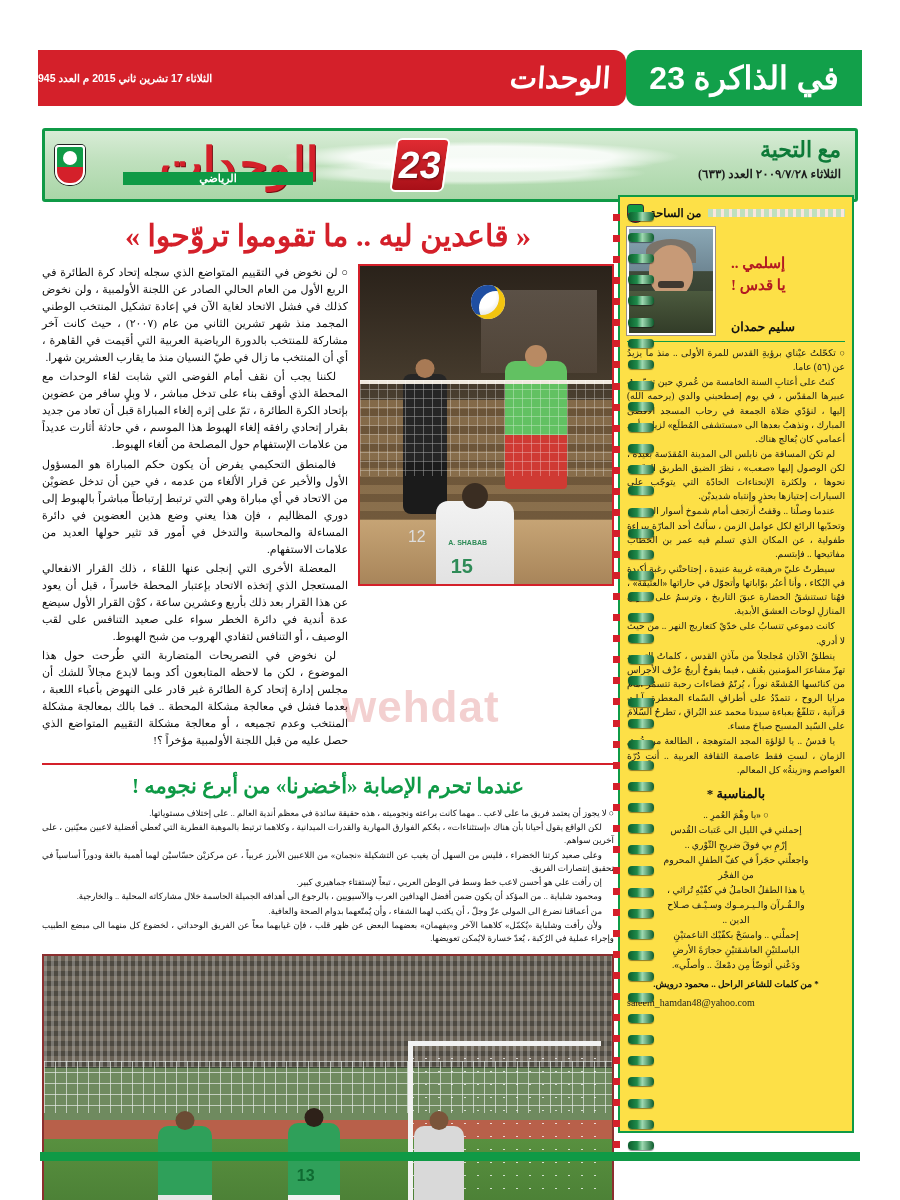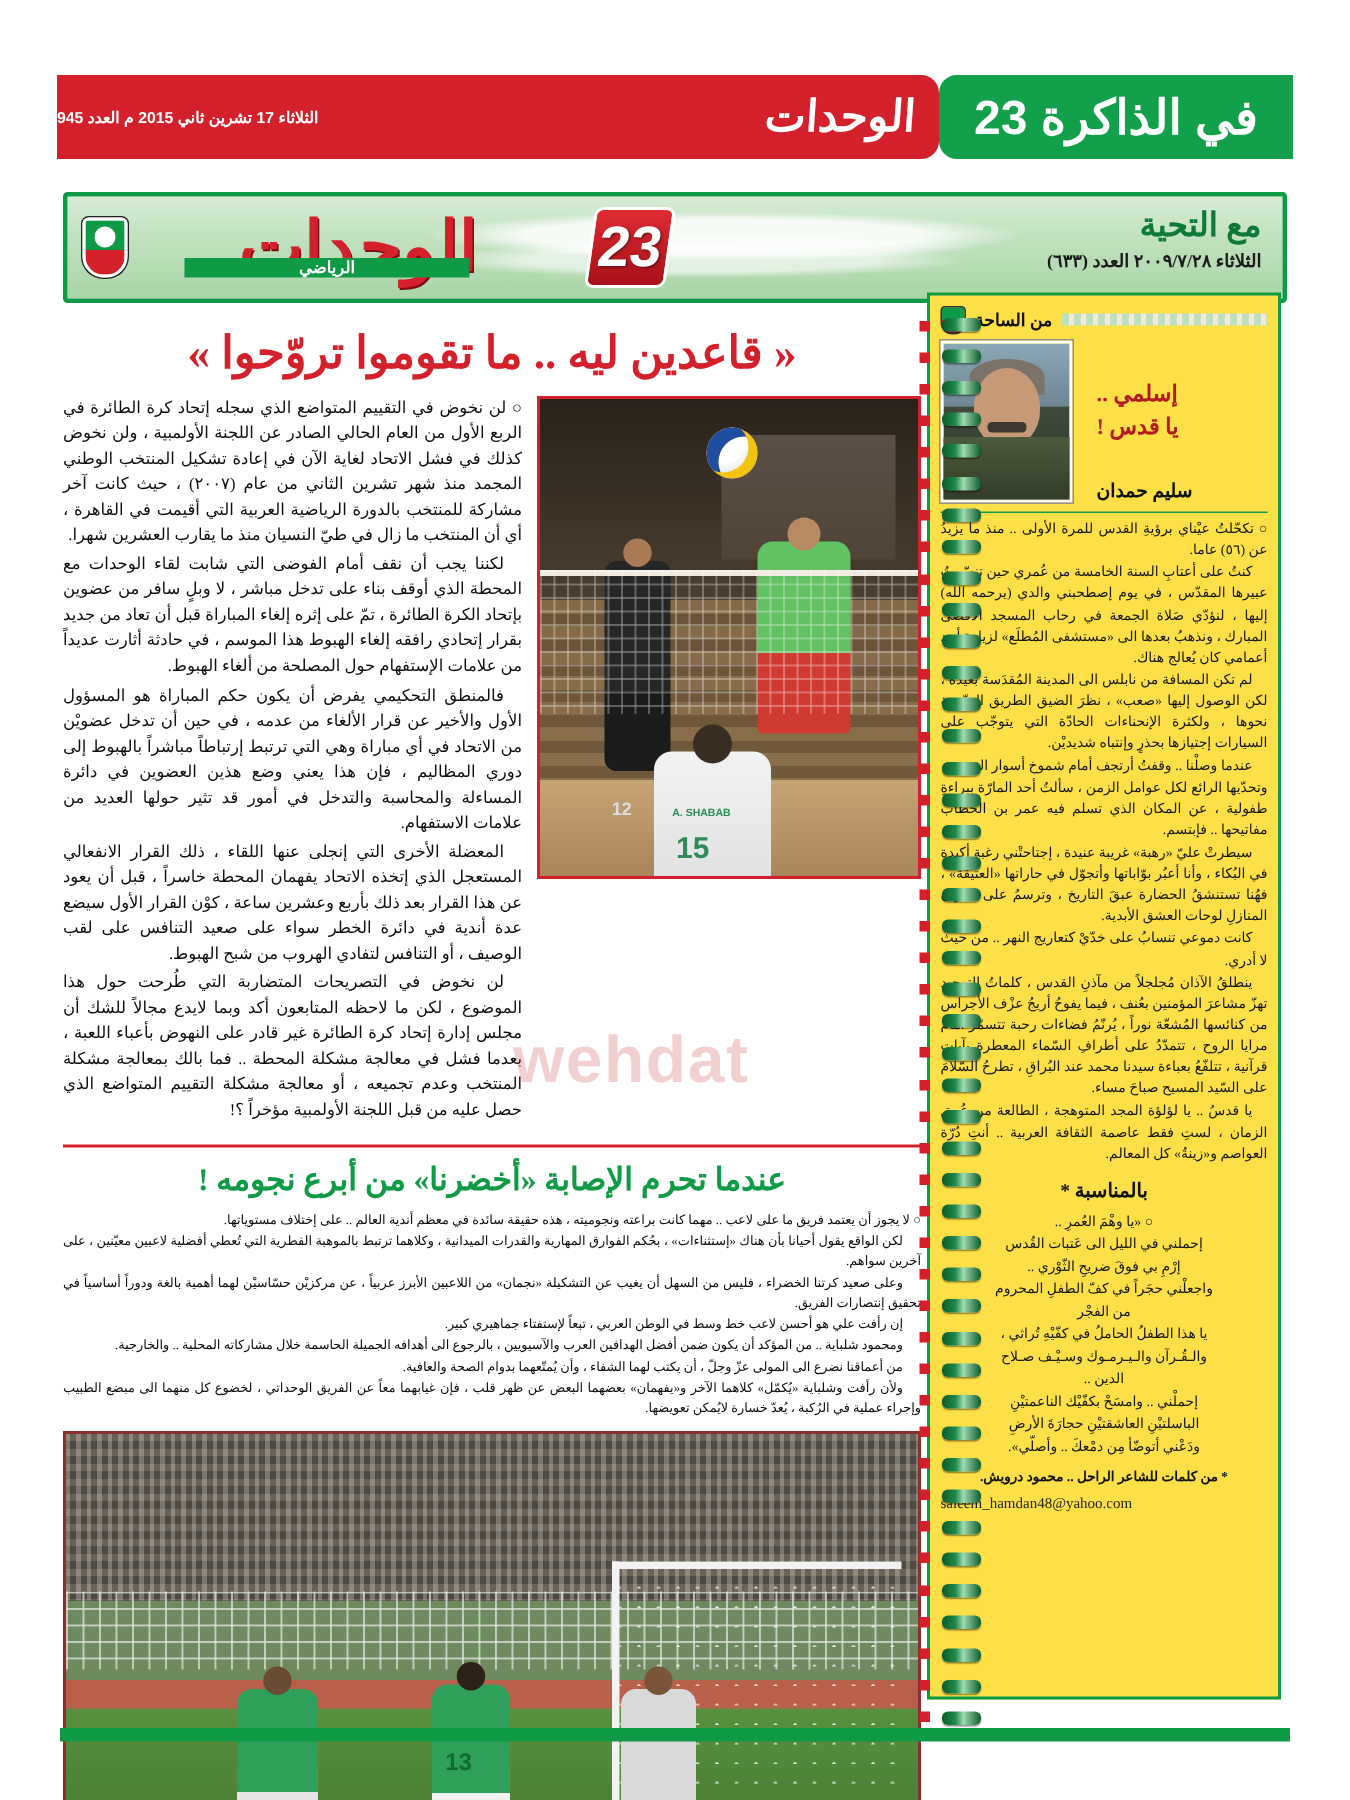--- a/index.html
+++ b/index.html
@@ -287,21 +287,21 @@
   .vb-p-green::before{content:"";position:absolute;left:50%;top:-16px;transform:translateX(-50%);
     width:22px;height:22px;border-radius:50%;background:#b88a63;}
   .vb-p-dark { position:absolute; left:17%; top:34%; width:44px; height:44%;
     background: linear-gradient(180deg,#262626 0 62%, #1b1b1b 62% 100%); border-radius:8px;}
   .vb-p-dark::before{content:"";position:absolute;left:50%;top:-15px;transform:translateX(-50%);
     width:19px;height:19px;border-radius:50%;background:#a87a55;}
   .vb-p-white { position:absolute; left:30%; bottom:0; width:78px; height:26%;
     background: linear-gradient(180deg,#f2f2f2,#e2e2e2); border-radius:12px 12px 0 0;}
   .vb-p-white::before{content:"";position:absolute;left:50%;top:-18px;transform:translateX(-50%);
     width:26px;height:26px;border-radius:50%;background:#3a2d22;}
-  .vb-num12 { position:absolute; left:19%; bottom:12%; color:#ddd; font-size:12px; font-weight:bold;
+  .vb-num12 { position:absolute; left:19%; bottom:12%; color:#ddd; font-size:16px; font-weight:normal;
     font-family:"Liberation Sans",sans-serif;}
   .vb-num15 { position:absolute; left:36%; bottom:2%; color:#2e8b57; font-size:20px; font-weight:bold;
     font-family:"Liberation Sans",sans-serif;}
   .vb-name { position:absolute; left:35%; bottom:12%; color:#2e8b57; font-size:7px; font-weight:bold;
     font-family:"Liberation Sans",sans-serif;}
 
   
   .headline-2 {
     color: #0f9a46; font-size: 21px; font-weight: bold;
     text-align: center; line-height: 1.25;
@@ -565,21 +565,21 @@
 
   <div class="main">
 
     <div class="headline-1">« قاعدين ليه .. ما تقوموا تروّحوا »</div>
 
     <div class="art1-wrap">
       <div class="art1-text">
         <p class="first">○ لن نخوض في التقييم المتواضع الذي سجله إتحاد كرة الطائرة في الربع الأول من العام الحالي الصادر عن اللجنة الأولمبية ، ولن نخوض كذلك في فشل الاتحاد لغاية الآن في إعادة تشكيل المنتخب الوطني المجمد منذ شهر تشرين الثاني من عام (٢٠٠٧) ، حيث كانت آخر مشاركة للمنتخب بالدورة الرياضية العربية التي أقيمت في القاهرة ، أي أن المنتخب ما زال في طيّ النسيان منذ ما يقارب العشرين شهرا.</p>
         <p>لكننا يجب أن نقف أمام الفوضى التي شابت لقاء الوحدات مع المحطة الذي أوقف بناء على تدخل مباشر ، لا وبلٍ سافر من عضوين بإتحاد الكرة الطائرة ، تمّ على إثره إلغاء المباراة قبل أن تعاد من جديد بقرار إتحادي رافقه إلغاء الهبوط هذا الموسم ، في حادثة أثارت عديداً من علامات الإستفهام حول المصلحة من ألغاء الهبوط.</p>
         <p>فالمنطق التحكيمي يفرض أن يكون حكم المباراة هو المسؤول الأول والأخير عن قرار الألغاء من عدمه ، في حين أن تدخل عضويْن من الاتحاد في أي مباراة وهي التي ترتبط إرتباطاً مباشراً بالهبوط إلى دوري المظاليم ، فإن هذا يعني وضع هذين العضوين في دائرة المساءلة والمحاسبة والتدخل في أمور قد تثير حولها العديد من علامات الاستفهام.</p>
-        <p>المعضلة الأخرى التي إنجلى عنها اللقاء ، ذلك القرار الانفعالي المستعجل الذي إتخذه الاتحاد يفهمان المحطة خاسراً ، قبل أن يعود عن هذا القرار بعد ذلك بأربع وعشرين ساعة ، كوْن القرار الأول سيضع عدة أندية في دائرة الخطر سواء على صعيد التنافس على لقب الوصيف ، أو التنافس لتفادي الهروب من شبح الهبوط.</p>
+        <p>المعضلة الأخرى التي إنجلى عنها اللقاء ، ذلك القرار الانفعالي المستعجل الذي إتخذه الاتحاد بإعتبار المحطة خاسراً ، قبل أن يعود عن هذا القرار بعد ذلك بأربع وعشرين ساعة ، كوْن القرار الأول سيضع عدة أندية في دائرة الخطر سواء على صعيد التنافس على لقب الوصيف ، أو التنافس لتفادي الهروب من شبح الهبوط.</p>
         <p>لن نخوض في التصريحات المتضاربة التي طُرحت حول هذا الموضوع ، لكن ما لاحظه المتابعون أكد وبما لايدع مجالاً للشك أن مجلس إدارة إتحاد كرة الطائرة غير قادر على النهوض بأعباء اللعبة ، بعدما فشل في معالجة مشكلة المحطة .. فما بالك بمعالجة مشكلة المنتخب وعدم تجميعه ، أو معالجة مشكلة التقييم المتواضع الذي حصل عليه من قبل اللجنة الأولمبية مؤخراً ؟!</p>
       </div>
 
       <div class="art1-photo">
         <span class="vb-wall"></span>
         <span class="vb-stand"></span>
         <span class="vb-floor"></span>
         <span class="vb-p-dark"></span>
         <span class="vb-p-green"></span>
         <span class="vb-net"></span>

